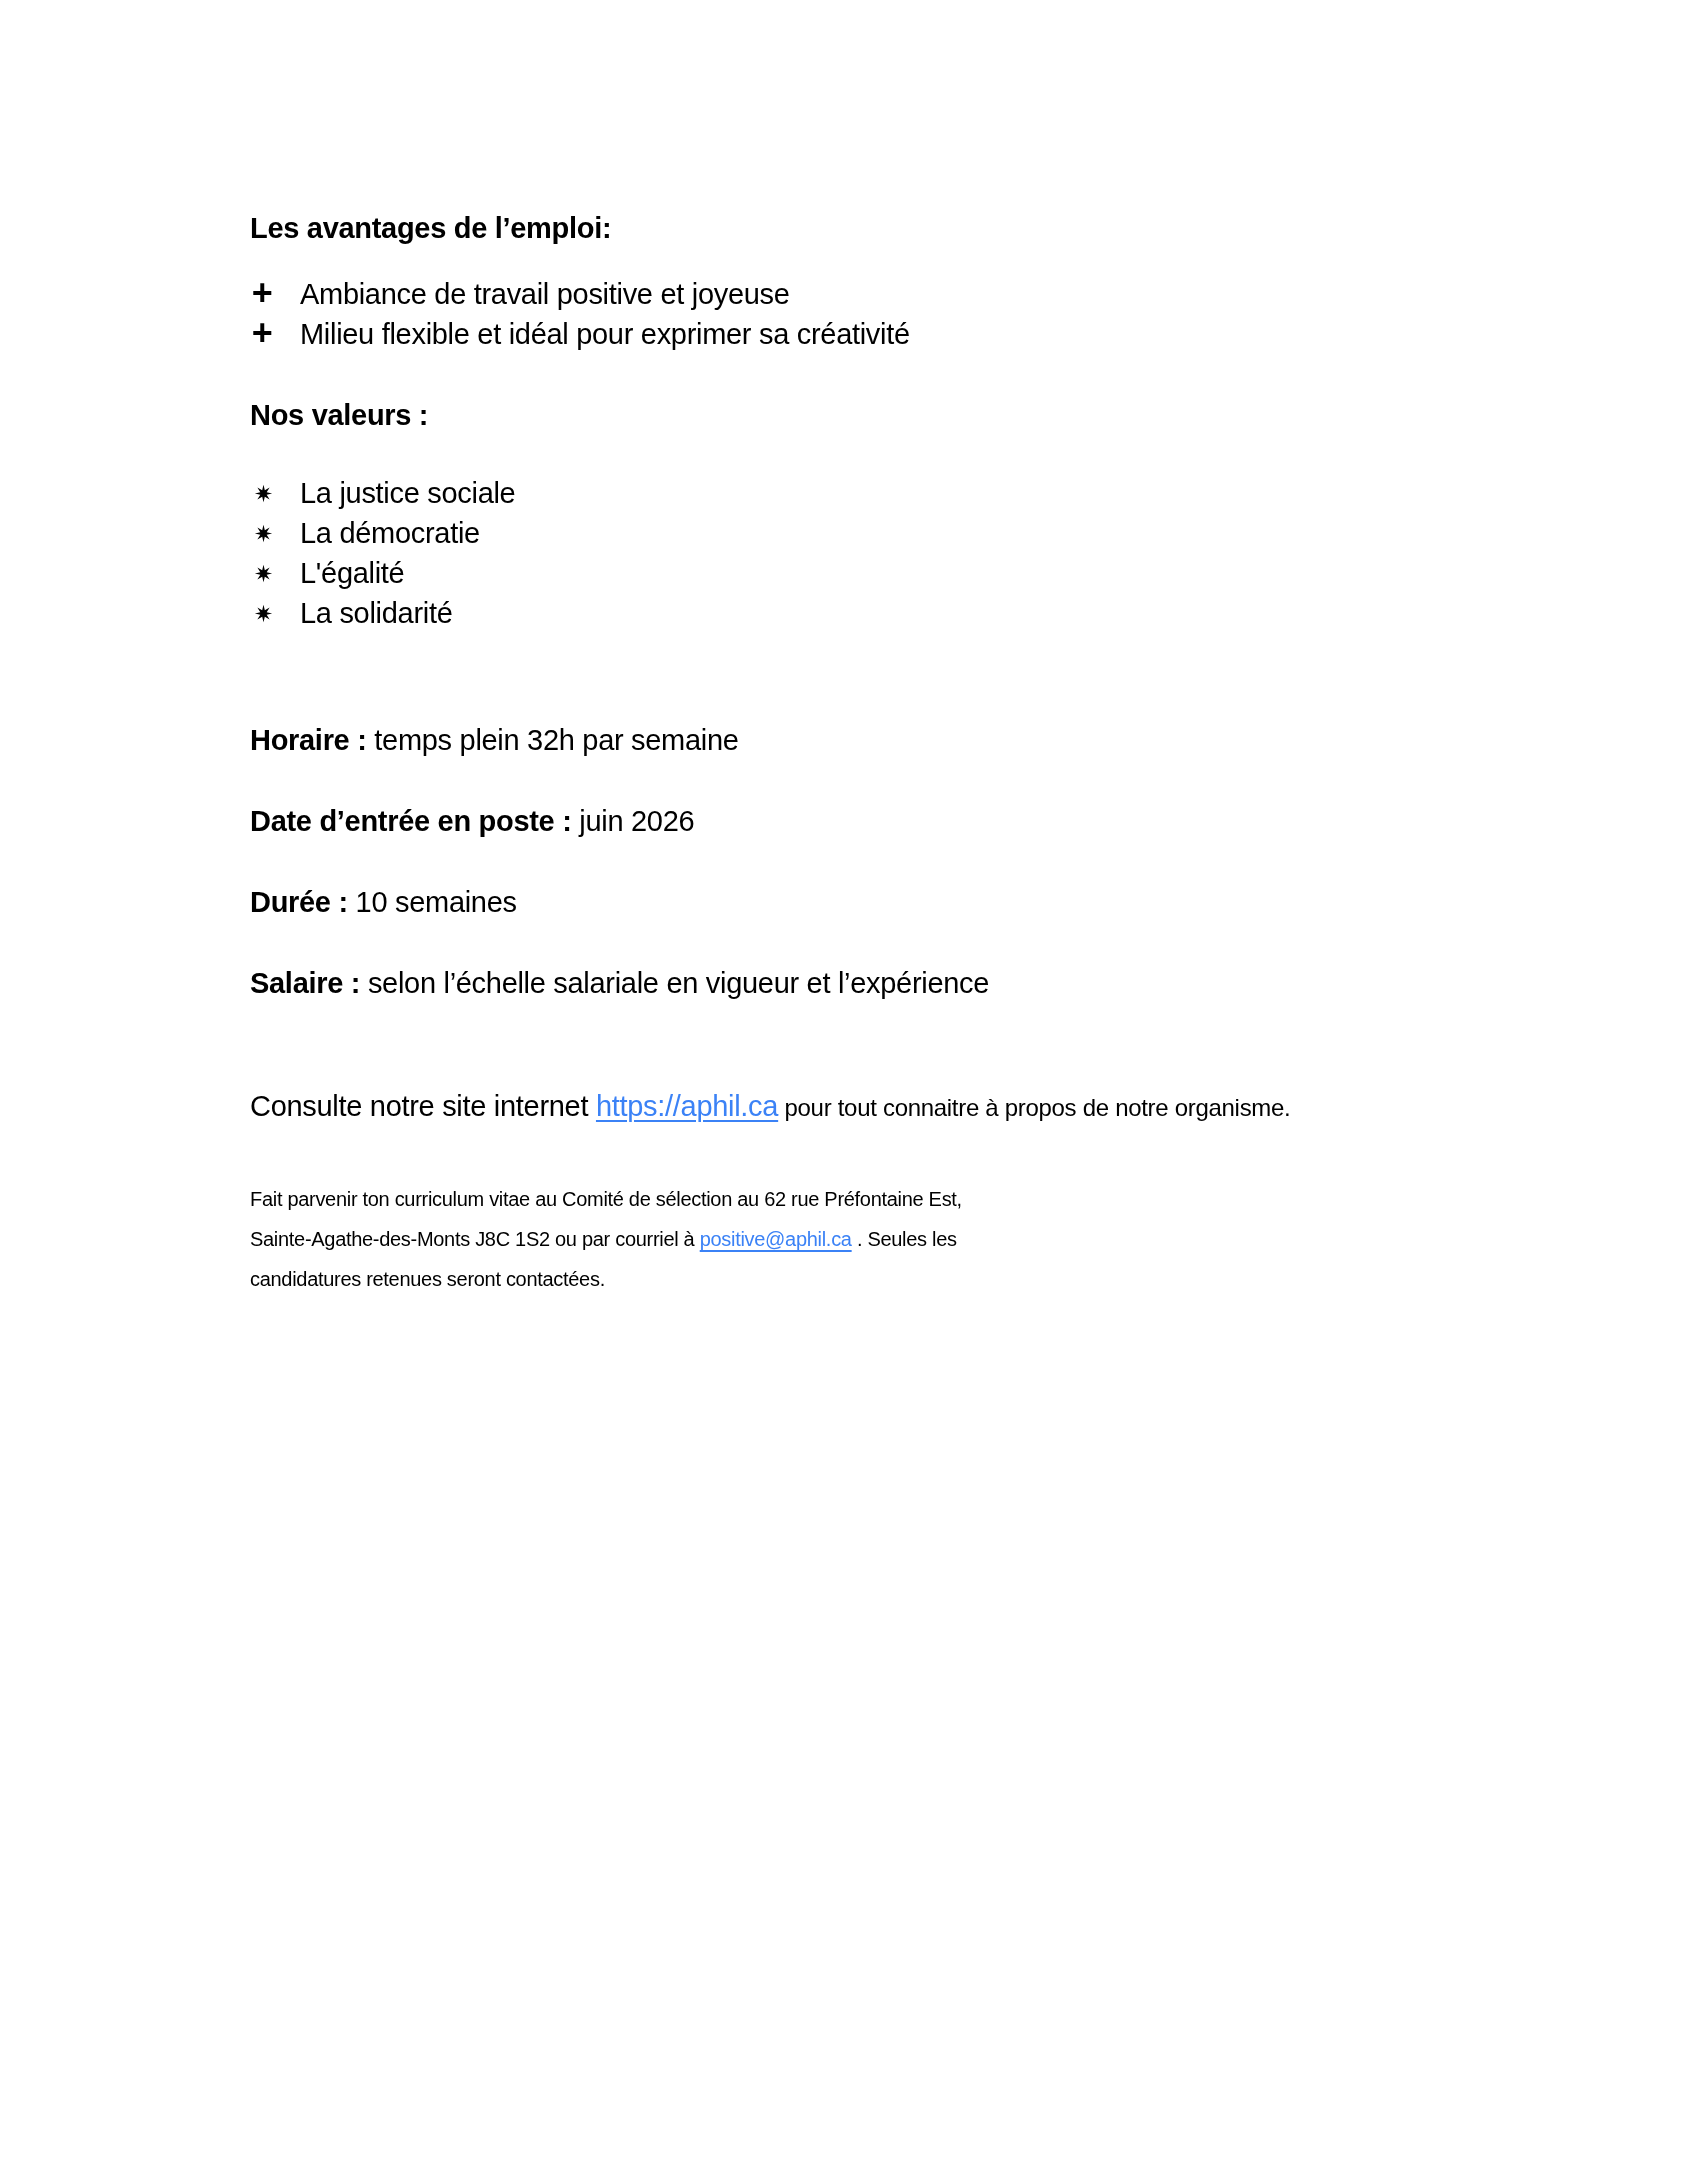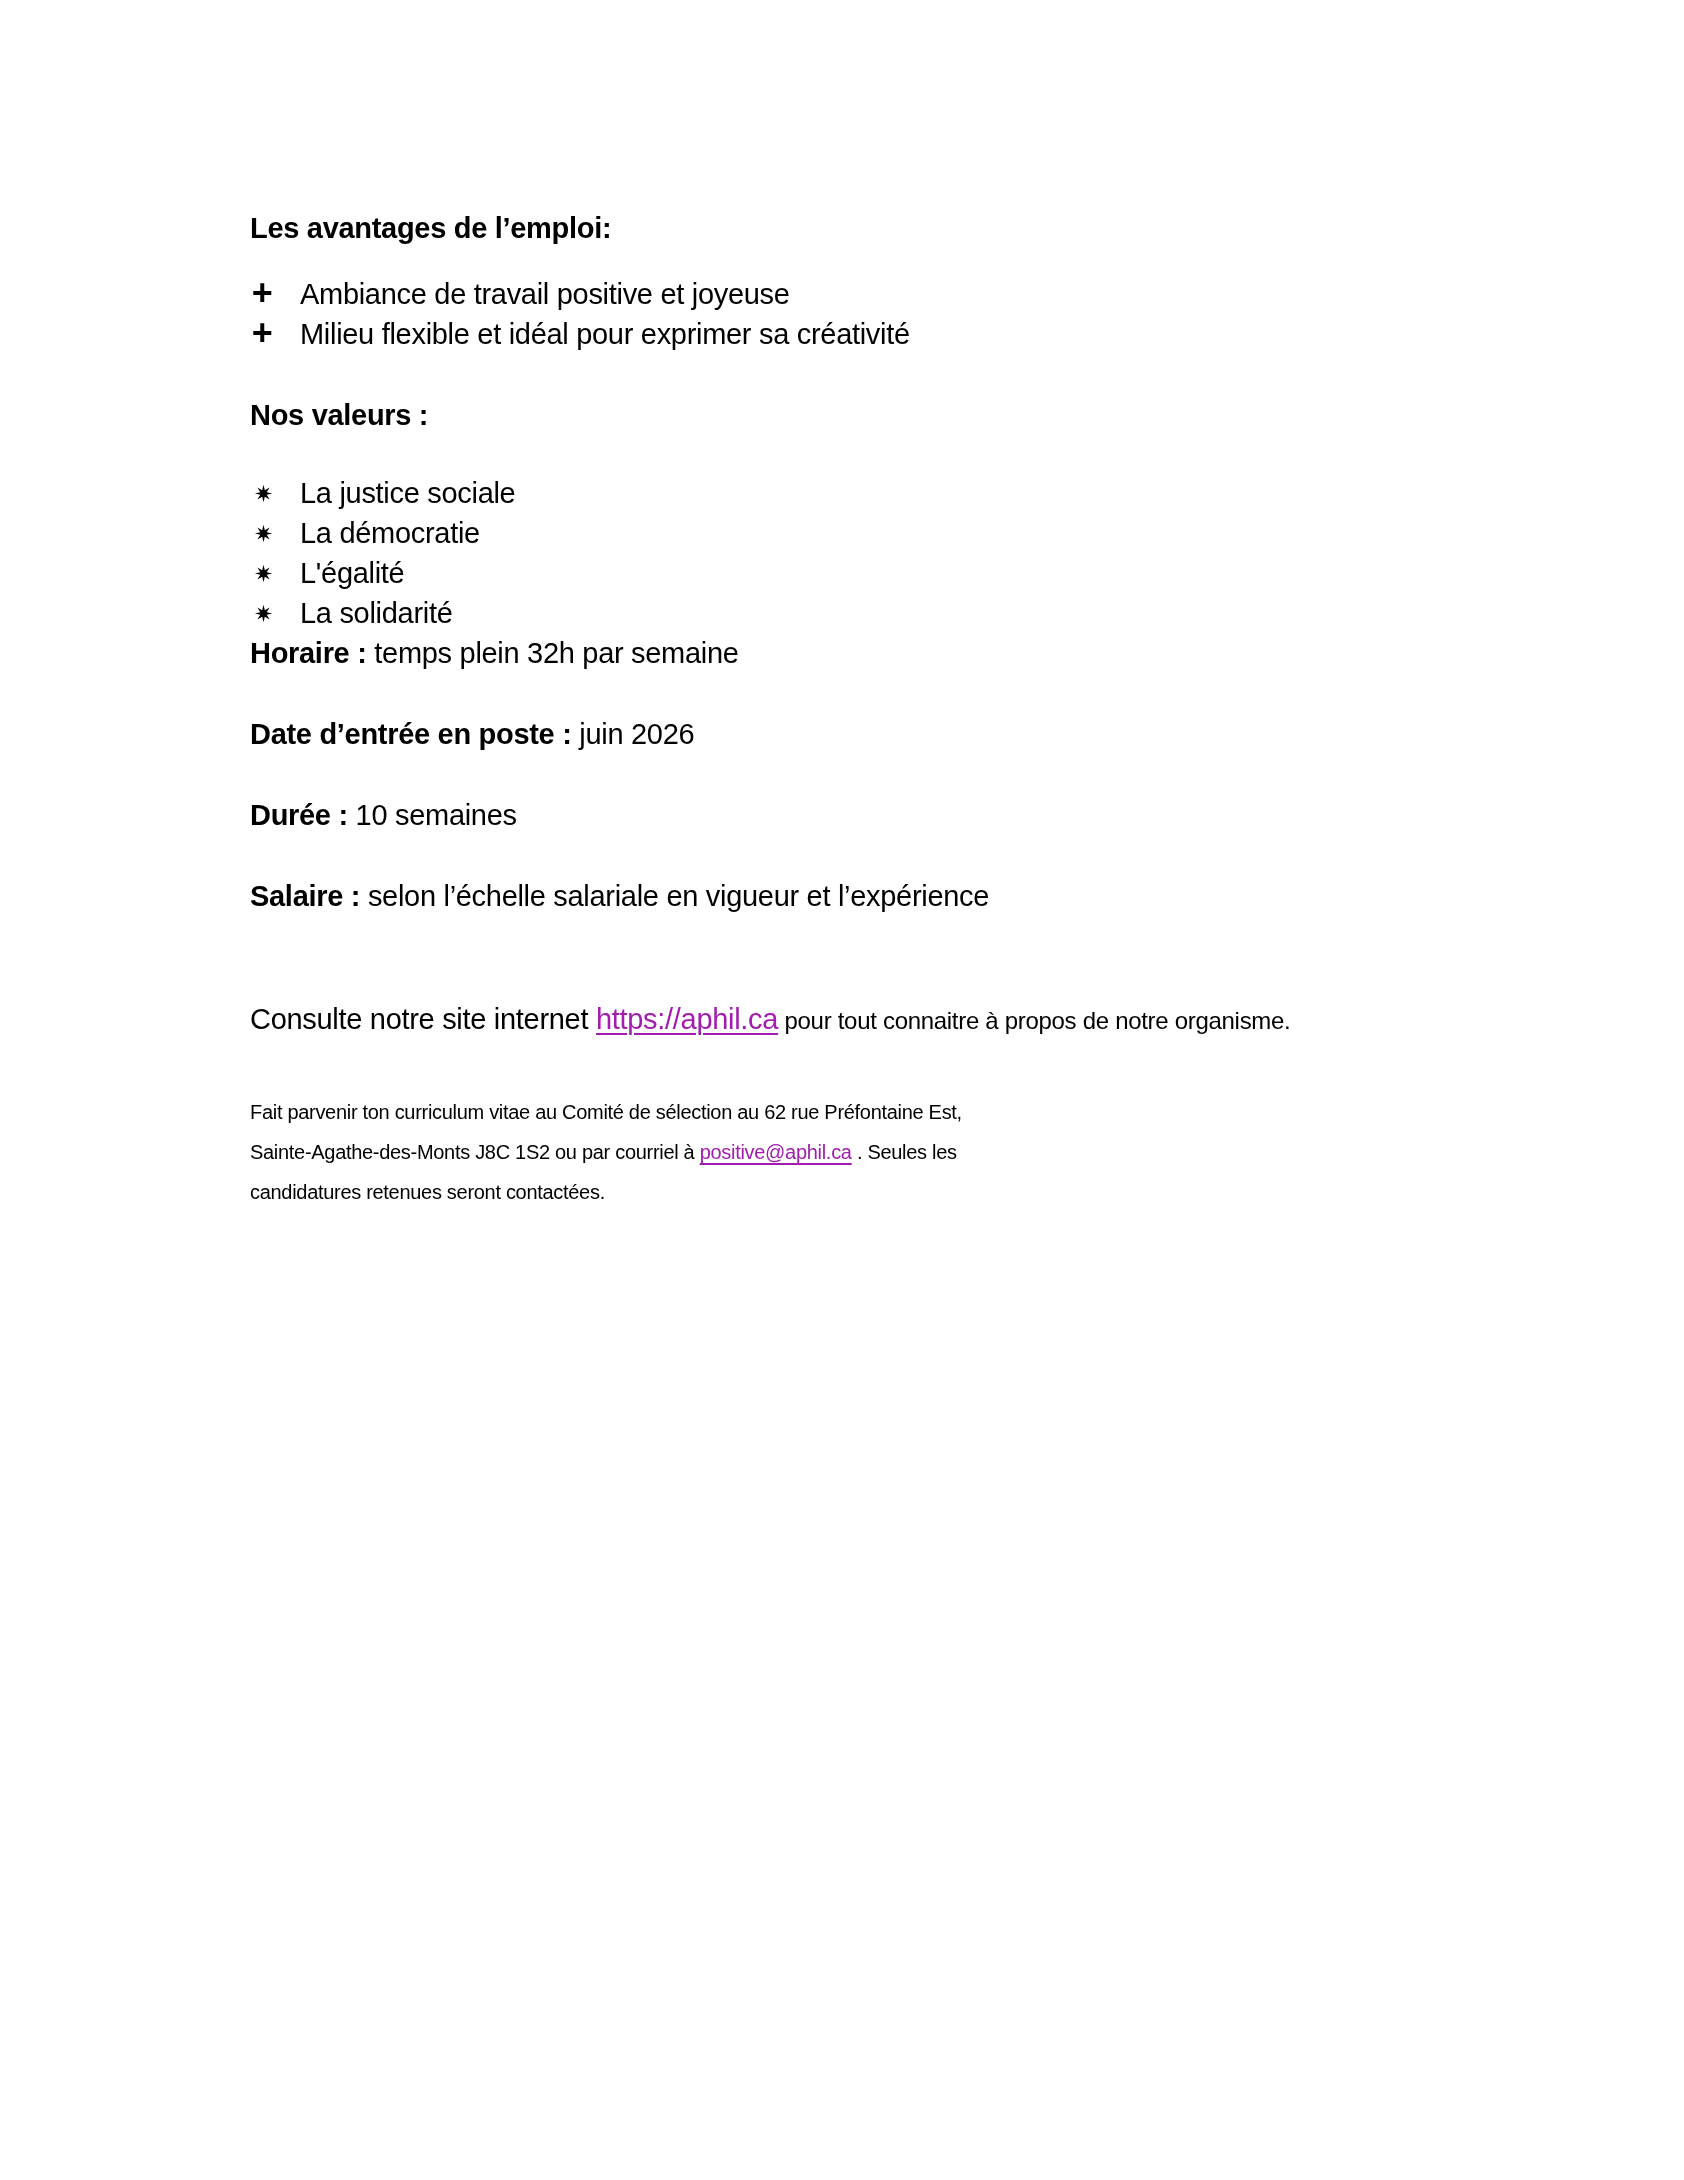--- a/index.html
+++ b/index.html
@@ -31,33 +31,33 @@
   .plus-bullet {
     position: absolute; left: 1.7px; top: 0;
     font-size: 36px; line-height: 38px; font-weight: bold;
   }
   .star-bullet {
     position: absolute; left: 4.3px; top: 10.2px;
     width: 19px; height: 19px;
   }
   .star-bullet svg { display: block; }
 
-  .details { }
+  .details { margin-top: 87px; }
   .detail-line { margin: 0 0 0 0; }
   .detail-line + .detail-line { margin-top: 41px; }
   .detail-label { font-weight: bold; }
 
   .website-line { margin-top: 83px; }
   .small-trailing { font-size: 24px; }
 
   .apply-block { margin-top: 51px; }
   .apply-line { font-size: 20px; line-height: 40px; white-space: nowrap; }
 
   a.doc-link {
-    color: #a21caf;
+    color: #3b82f6;
     text-decoration: underline;
     text-decoration-thickness: 1.7px;
     text-underline-offset: 4.3px;
   }
 </style>
 </head>
 <body>
 
 <div class="page">
   <div class="content">

